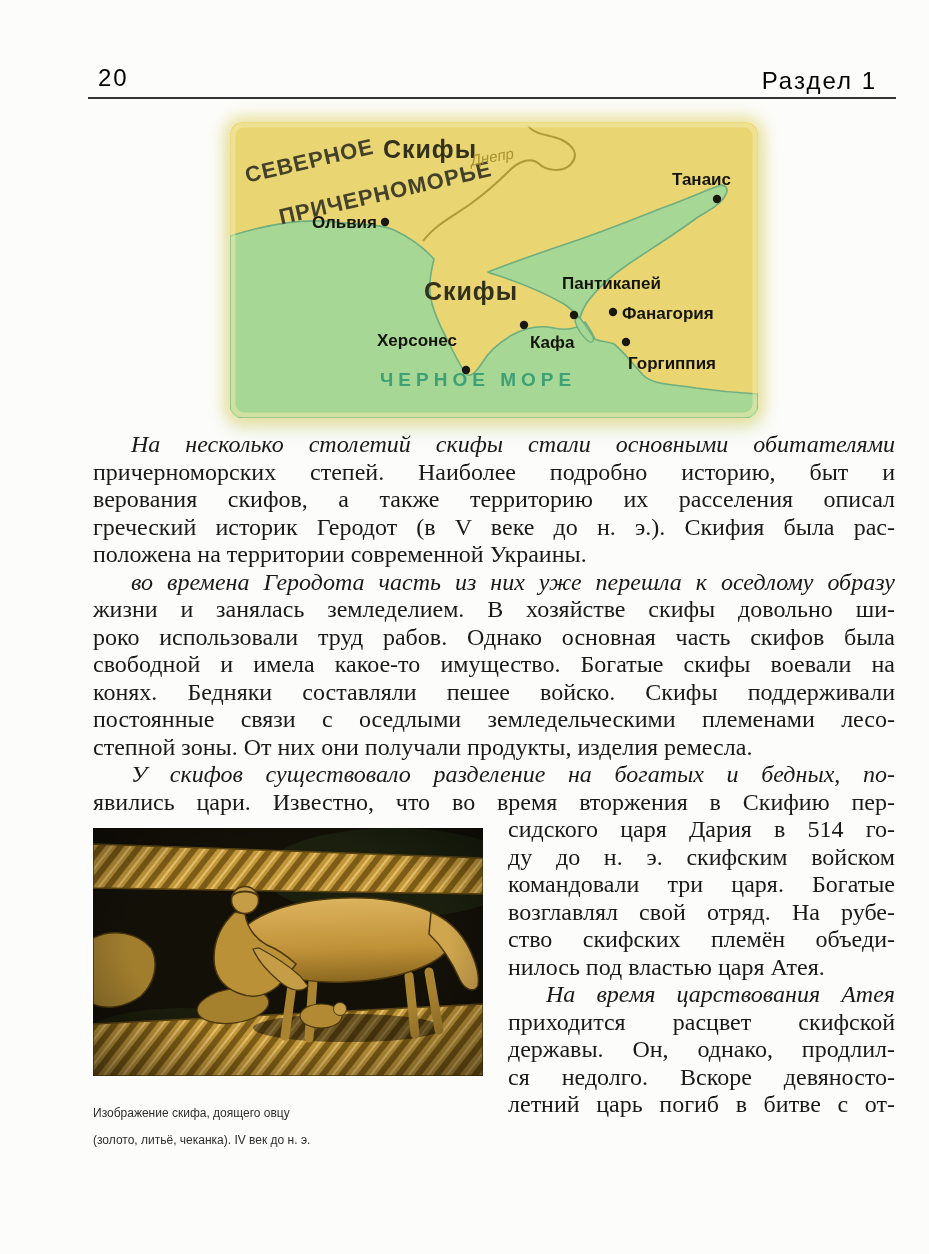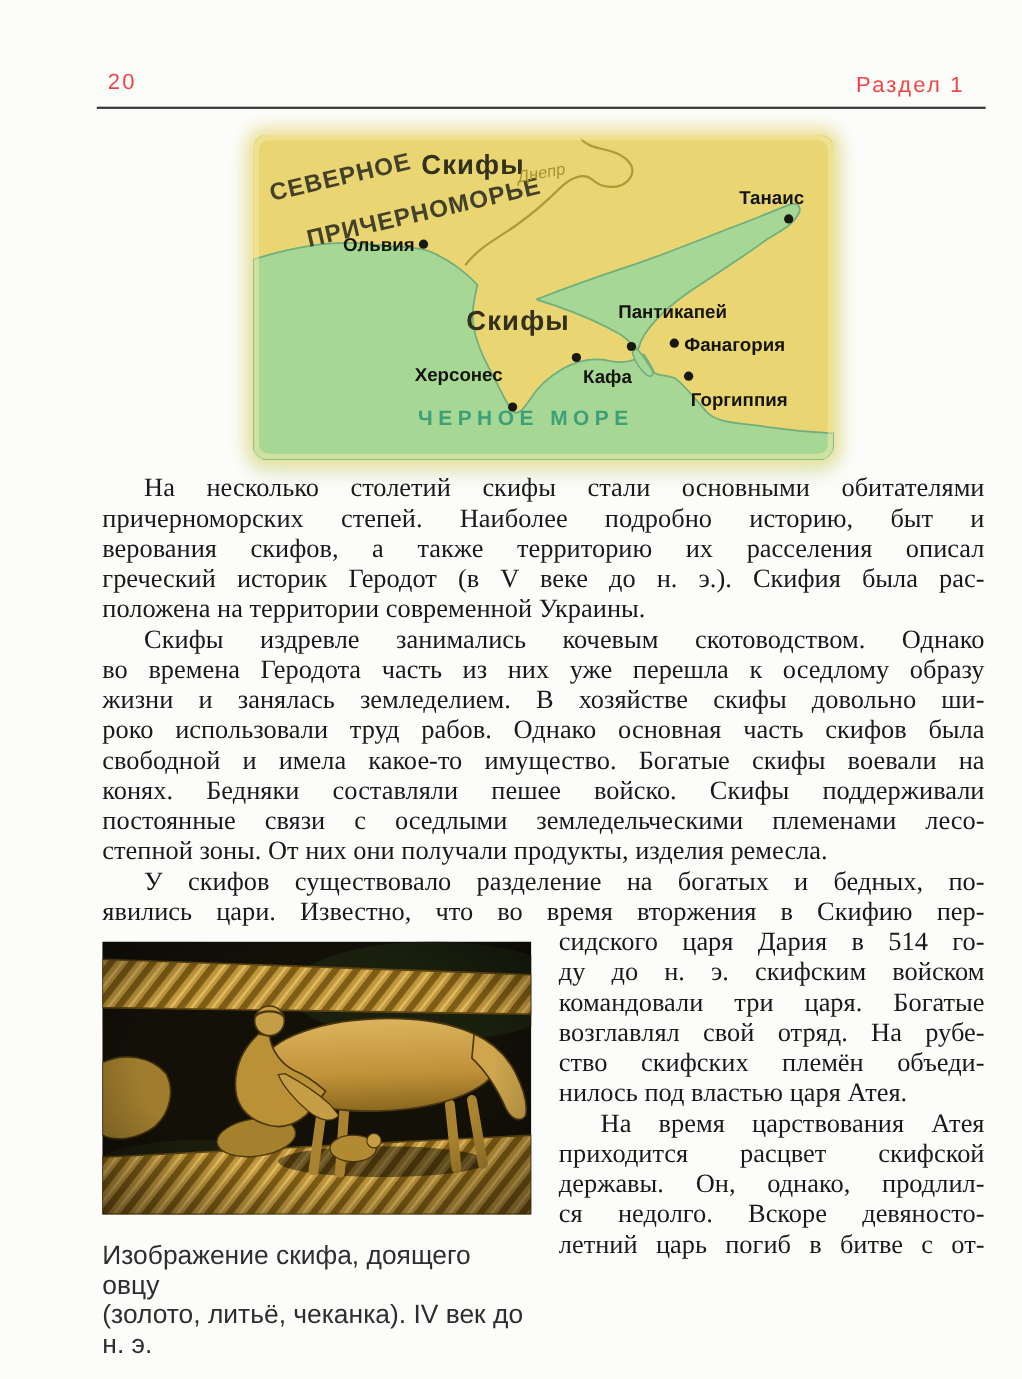--- a/index.html
+++ b/index.html
@@ -4,22 +4,22 @@
 <style>
   html,body { margin:0; padding:0; background:#d8d8d8; }
   .page {
     position:relative; width:929px; height:1254px; margin:0 auto;
     background:#fcfcfa; overflow:hidden;
     font-family:"Liberation Serif", serif; color:#191919;
   }
   
   .runhead {
     position:absolute; top:64px; left:93px; width:784px; height:26px;
-    font-family:"Liberation Sans", sans-serif; font-size:20px;
-    letter-spacing:2px; color:#ef4444;
+    font-family:"Liberation Sans", sans-serif; font-size:24px;
+    letter-spacing:2px; color:#000000;
   }
   .runhead .pagenum { position:absolute; left:5px; top:0; }
   .runhead .section { position:absolute; right:0; top:3px; }
   .runrule { position:absolute; top:97px; left:88px; width:808px; height:2px; background:#333; }
 
   
   .map-wrap {
     position:absolute; top:122px; left:230px; width:528px; height:296px;
     border-radius:12px;
     box-shadow:0 0 14px 6px rgba(233,222,148,0.85), 0 10px 20px rgba(185,214,160,0.45);
@@ -28,32 +28,32 @@
   .map-city { font-family:"Liberation Sans", sans-serif; font-weight:bold; font-size:17px; fill:#14140c; }
   .map-tribe { font-family:"Liberation Sans", sans-serif; font-weight:600; font-size:25px; fill:#33301c; letter-spacing:1px; }
   .map-region { font-family:"Liberation Sans", sans-serif; font-weight:bold; font-size:22px; fill:#44412a; letter-spacing:1px; }
   .map-river { font-family:"Liberation Sans", sans-serif; font-style:italic; font-size:15px; fill:#a7922f; }
   .map-sea-label { font-family:"Liberation Sans", sans-serif; font-weight:600; font-size:19px; fill:#3da076; letter-spacing:5px; }
 
   
   .content { position:absolute; top:431px; left:93px; width:802px; font-size:24px; line-height:27.5px; }
   .para { margin:0; }
   .line { text-align:justify; text-align-last:justify; white-space:normal; }
-  .para.first-indent .line:first-child { text-indent:38px; }
+  .para.first-indent .line:first-child { text-indent:38px;font-style:italic; }
   .para.last-left .line:last-child { text-align-last:left; }
 
   .wrap-row { display:flex; align-items:flex-start; }
   .figure-col { width:390px; flex:0 0 390px; }
   .text-col { margin-left:25px; width:387px; flex:0 0 387px; }
 
   .artifact { margin-top:12px; width:390px; height:248px; }
   .artifact svg { display:block; }
   .caption {
     margin-top:24px; font-family:"Liberation Sans", sans-serif;
-    font-size:24px; line-height:27px; color:#2e2e2e; text-align:left;
+    font-size:12px; line-height:27px; color:#2e2e2e; text-align:left;
   }
   .caption .ital { }
 </style>
 </head>
 <body>
 
 <div class="page">
 
   <div class="runhead">
     <span class="pagenum">20</span>
@@ -112,21 +112,20 @@
 
   <div class="content">
     <div class="para first-indent last-left">
         <div class="line">На несколько столетий скифы стали основными обитателями</div>
         <div class="line">причерноморских степей. Наиболее подробно историю, быт и</div>
         <div class="line">верования скифов, а также территорию их расселения описал</div>
         <div class="line">греческий историк Геродот (в V веке до н. э.). Скифия была рас-</div>
         <div class="line">положена на территории современной Украины.</div>
       </div>
     <div class="para first-indent last-left">
-        <div class="line">Скифы издревле занимались кочевым скотоводством. Однако</div>
         <div class="line">во времена Геродота часть из них уже перешла к оседлому образу</div>
         <div class="line">жизни и занялась земледелием. В хозяйстве скифы довольно ши-</div>
         <div class="line">роко использовали труд рабов. Однако основная часть скифов была</div>
         <div class="line">свободной и имела какое-то имущество. Богатые скифы воевали на</div>
         <div class="line">конях. Бедняки составляли пешее войско. Скифы поддерживали</div>
         <div class="line">постоянные связи с оседлыми земледельческими племенами лесо-</div>
         <div class="line">степной зоны. От них они получали продукты, изделия ремесла.</div>
       </div>
     <div class="para first-indent">
         <div class="line">У скифов существовало разделение на богатых и бедных, по-</div>

